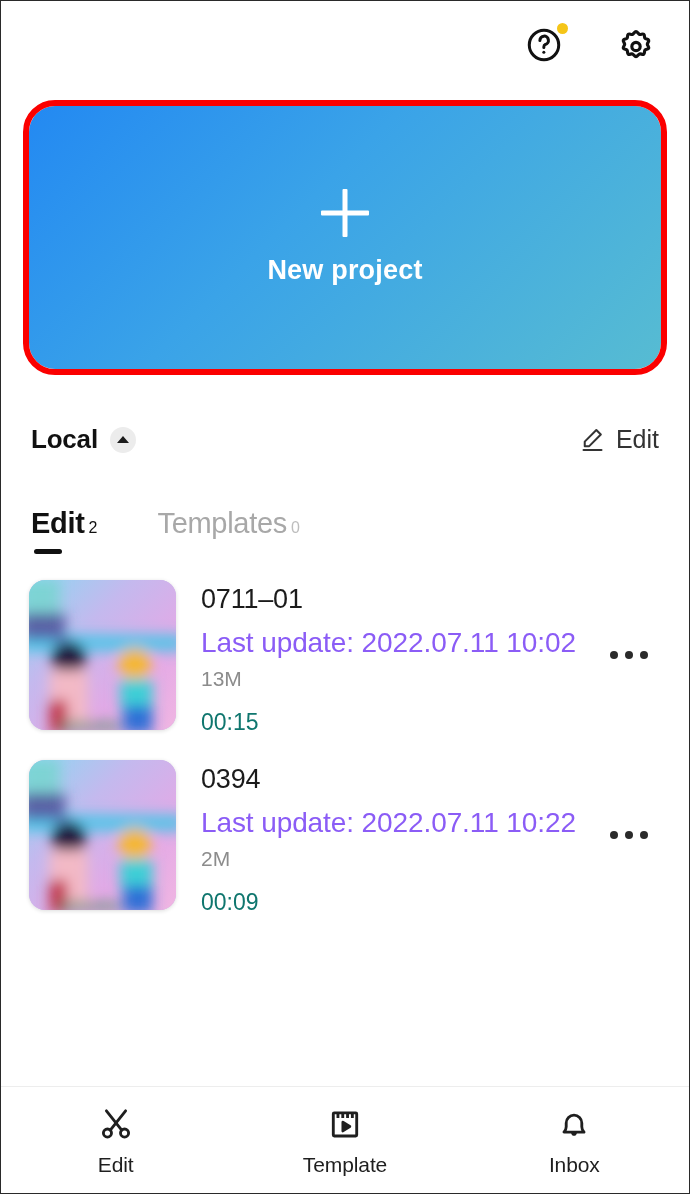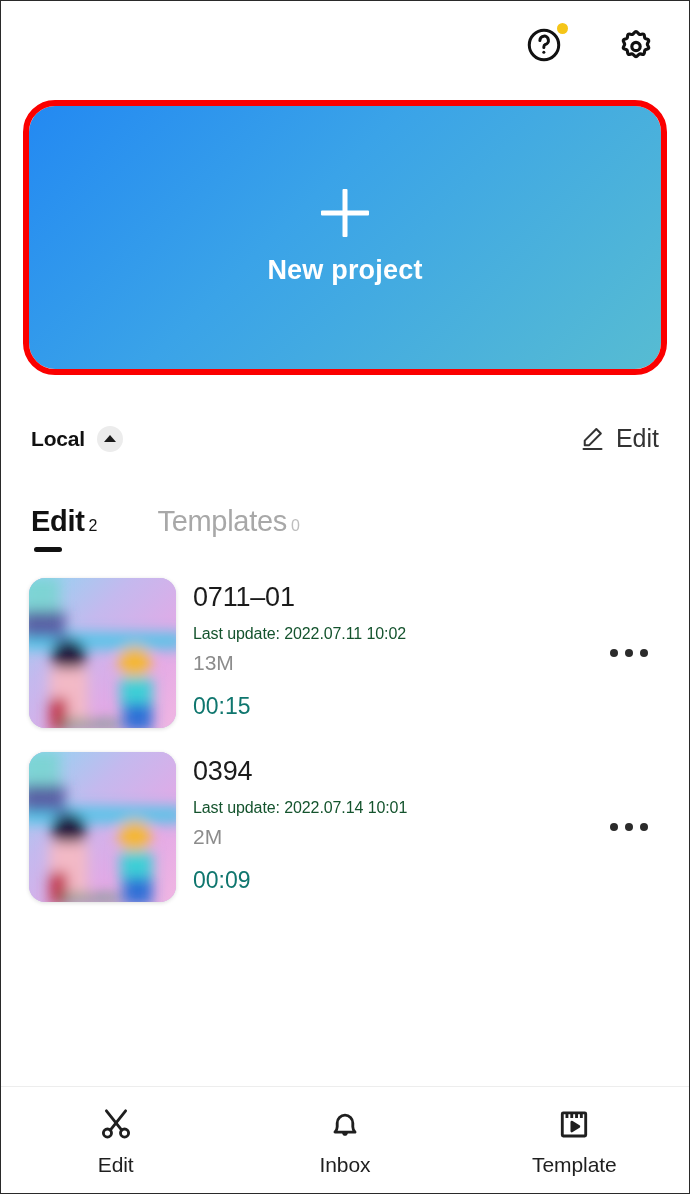--- a/index.html
+++ b/index.html
@@ -121,21 +121,21 @@
     justify-content: space-between;
     box-sizing: border-box;
   }
   .local-left {
     display: flex;
     align-items: center;
     gap: 12px;
     cursor: pointer;
   }
   .local-title {
-    font-size: 21px;
+    font-size: 26px;
     font-weight: bold;
     color: #111111;
     letter-spacing: -0.2px;
   }
   .collapse-circle {
     width: 26px;
     height: 26px;
     border-radius: 50%;
     background: #ececec;
     display: flex;
@@ -232,34 +232,34 @@
     border-radius: 16px;
     flex: 0 0 auto;
     overflow: hidden;
     box-shadow: 0 1px 4px rgba(0,0,0,0.14);
     background: #c9b6ea;
   }
   .thumb svg { display: block; width: 100%; height: 100%; }
 
   .proj-info {
     flex: 1 1 auto;
-    padding-left: 17px;
+    padding-left: 25px;
     padding-top: 4px;
     min-width: 0;
   }
   .proj-title {
     font-size: 27px;
     color: #1b1b1b;
     font-weight: normal;
     letter-spacing: -0.2px;
     margin-bottom: 12px;
   }
   .proj-meta {
-    font-size: 16px;
-    color: #14532d;
+    font-size: 28px;
+    color: #8b5cf6;
     margin-bottom: 8px;
     letter-spacing: -0.1px;
   }
   .proj-size {
     font-size: 21px;
     color: #8c8c8c;
     margin-bottom: 18px;
     margin-top: 7px;
   }
   .proj-duration {
@@ -448,21 +448,21 @@
             <rect x="14" y="80" width="12" height="22" fill="#c2304a"></rect>
             <ellipse cx="72" cy="56" rx="11" ry="10" fill="#f5b733"></ellipse>
             <rect x="62" y="66" width="22" height="20" fill="#3ecfd6"></rect>
             <rect x="64" y="84" width="20" height="18" fill="#2f6fd6"></rect>
             <rect x="20" y="94" width="42" height="7" fill="#4f8f6a" opacity="0.6"></rect>
           </g>
         </svg>
       </div>
       <div class="proj-info">
         <div class="proj-title">0394</div>
-        <div class="proj-meta">Last update: 2022.07.14 10:01</div>
+        <div class="proj-meta">Last update: 2022.07.11 10:22</div>
         <div class="proj-size">2M</div>
         <div class="proj-duration">00:09</div>
       </div>
       <div class="more-btn">
         <span class="dots">
           <span></span>
             <span></span>
             <span></span>
         </span>
       </div>
@@ -480,34 +480,34 @@
           <path d="M18.4 3.2L8.2 16.1" stroke-linecap="round"></path>
           <path d="M5.6 3.2l10.2 12.9" stroke-linecap="round"></path>
         </svg>
       </span>
       <span class="nav-label">Edit</span>
     </div>
 
     <div class="nav-item">
       <span class="nav-icon">
         <svg width="36" height="36" viewBox="0 0 24 24" fill="none" stroke="#1f1f1f" stroke-width="1.9">
-          <path d="M5.3 17.4c1.2-1 1.5-2.1 1.5-3.5v-2.6a5.2 5.2 0 0 1 10.4 0v2.6c0 1.4.3 2.5 1.5 3.5z" stroke-linejoin="round"></path>
-          <path d="M10 17.6c.2 1.4.9 2.3 2 2.3s1.8-.9 2-2.3" fill="#1f1f1f" stroke="none"></path>
+          <rect x="4.2" y="4.6" width="15.6" height="15.4" rx="0.6"></rect>
+          <path d="M7.3 4.6v3.4M10.5 4.6v3.4M13.7 4.6v3.4M16.9 4.6v3.4"></path>
+          <path d="M10.6 10.8l4.6 2.9-4.6 2.9z" fill="#1f1f1f" stroke-linejoin="round"></path>
         </svg>
       </span>
-      <span class="nav-label">Inbox</span>
+      <span class="nav-label">Template</span>
     </div>
 
     <div class="nav-item">
       <span class="nav-icon">
         <svg width="36" height="36" viewBox="0 0 24 24" fill="none" stroke="#1f1f1f" stroke-width="1.9">
-          <rect x="4.2" y="4.6" width="15.6" height="15.4" rx="0.6"></rect>
-          <path d="M7.3 4.6v3.4M10.5 4.6v3.4M13.7 4.6v3.4M16.9 4.6v3.4"></path>
-          <path d="M10.6 10.8l4.6 2.9-4.6 2.9z" fill="#1f1f1f" stroke-linejoin="round"></path>
+          <path d="M5.3 17.4c1.2-1 1.5-2.1 1.5-3.5v-2.6a5.2 5.2 0 0 1 10.4 0v2.6c0 1.4.3 2.5 1.5 3.5z" stroke-linejoin="round"></path>
+          <path d="M10 17.6c.2 1.4.9 2.3 2 2.3s1.8-.9 2-2.3" fill="#1f1f1f" stroke="none"></path>
         </svg>
       </span>
-      <span class="nav-label">Template</span>
+      <span class="nav-label">Inbox</span>
     </div>
 
 
   </div>
 
 </div>
 
 </body></html>

